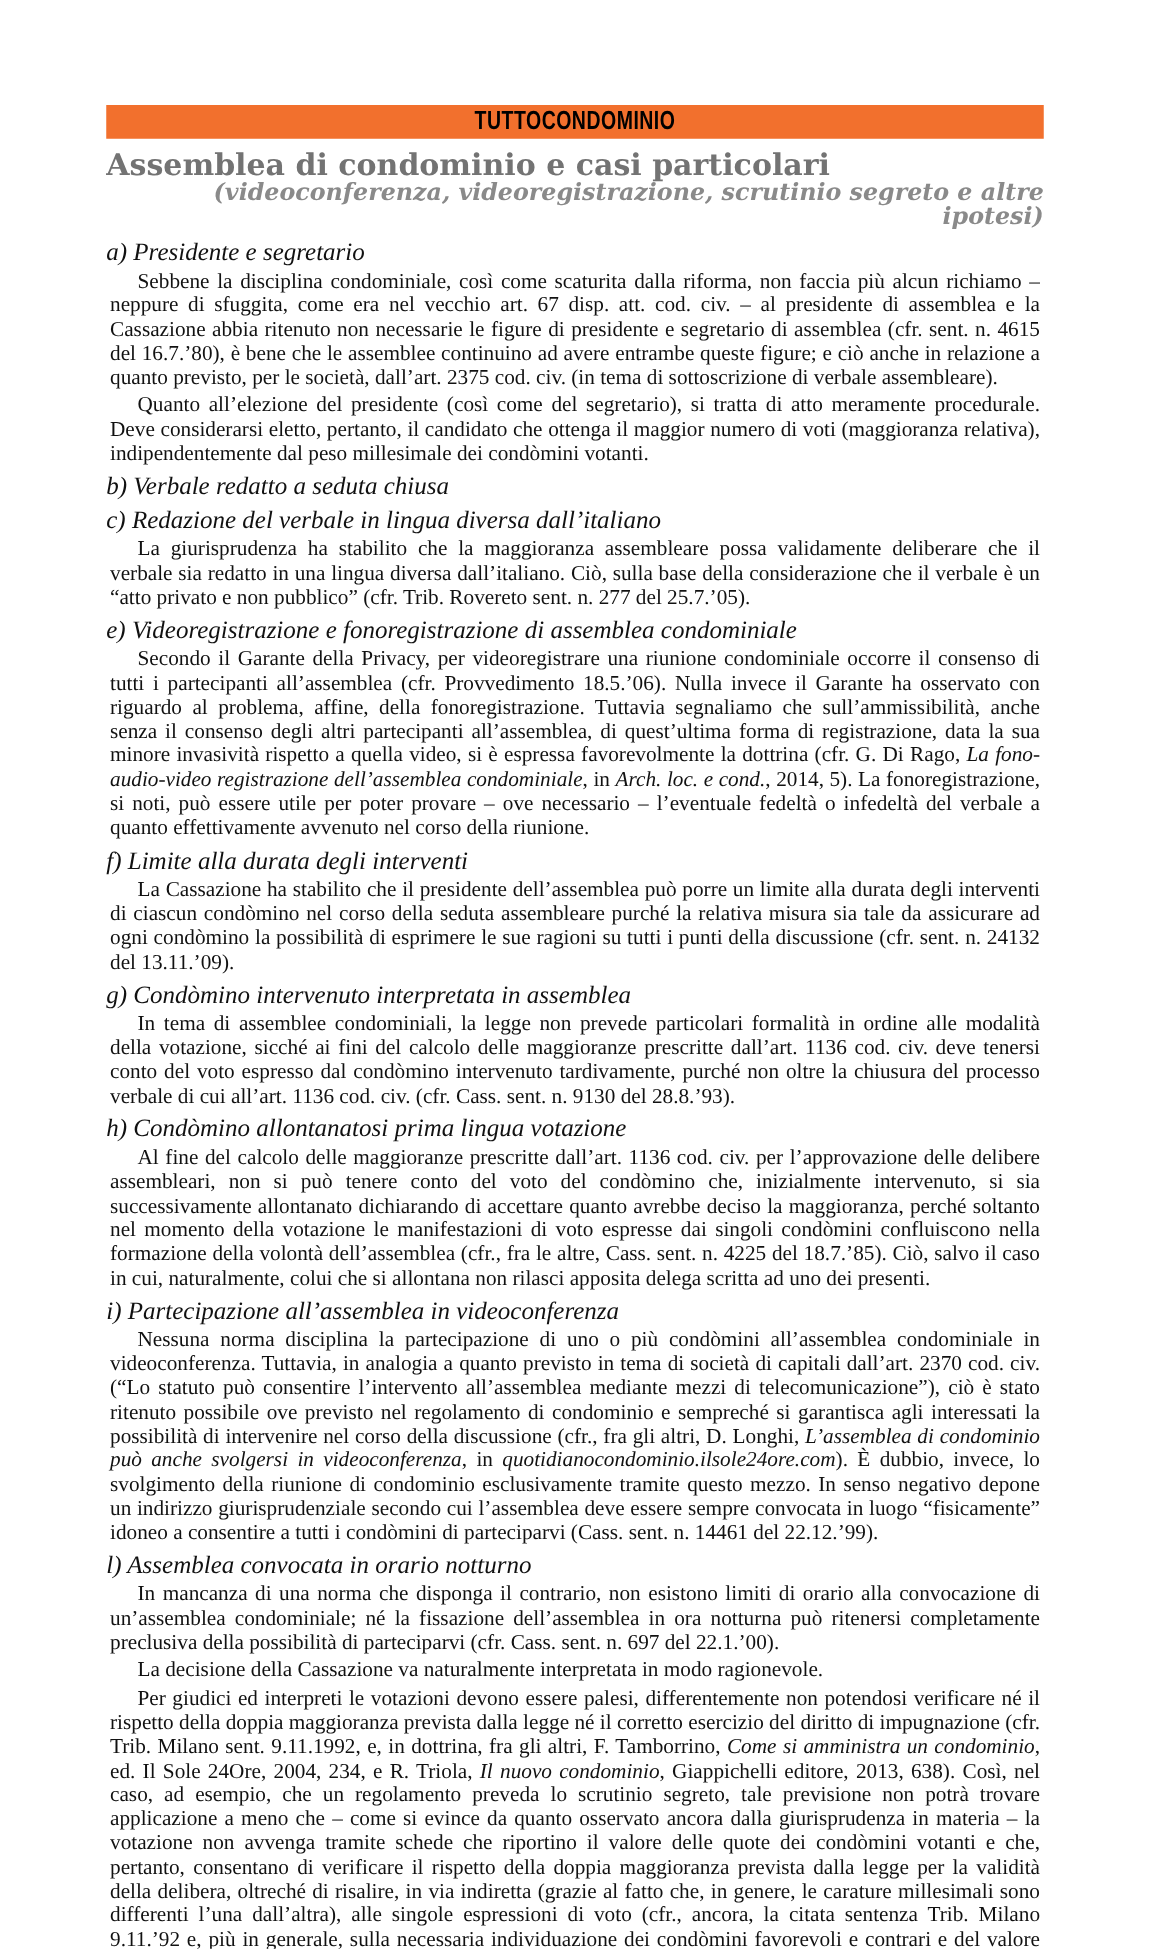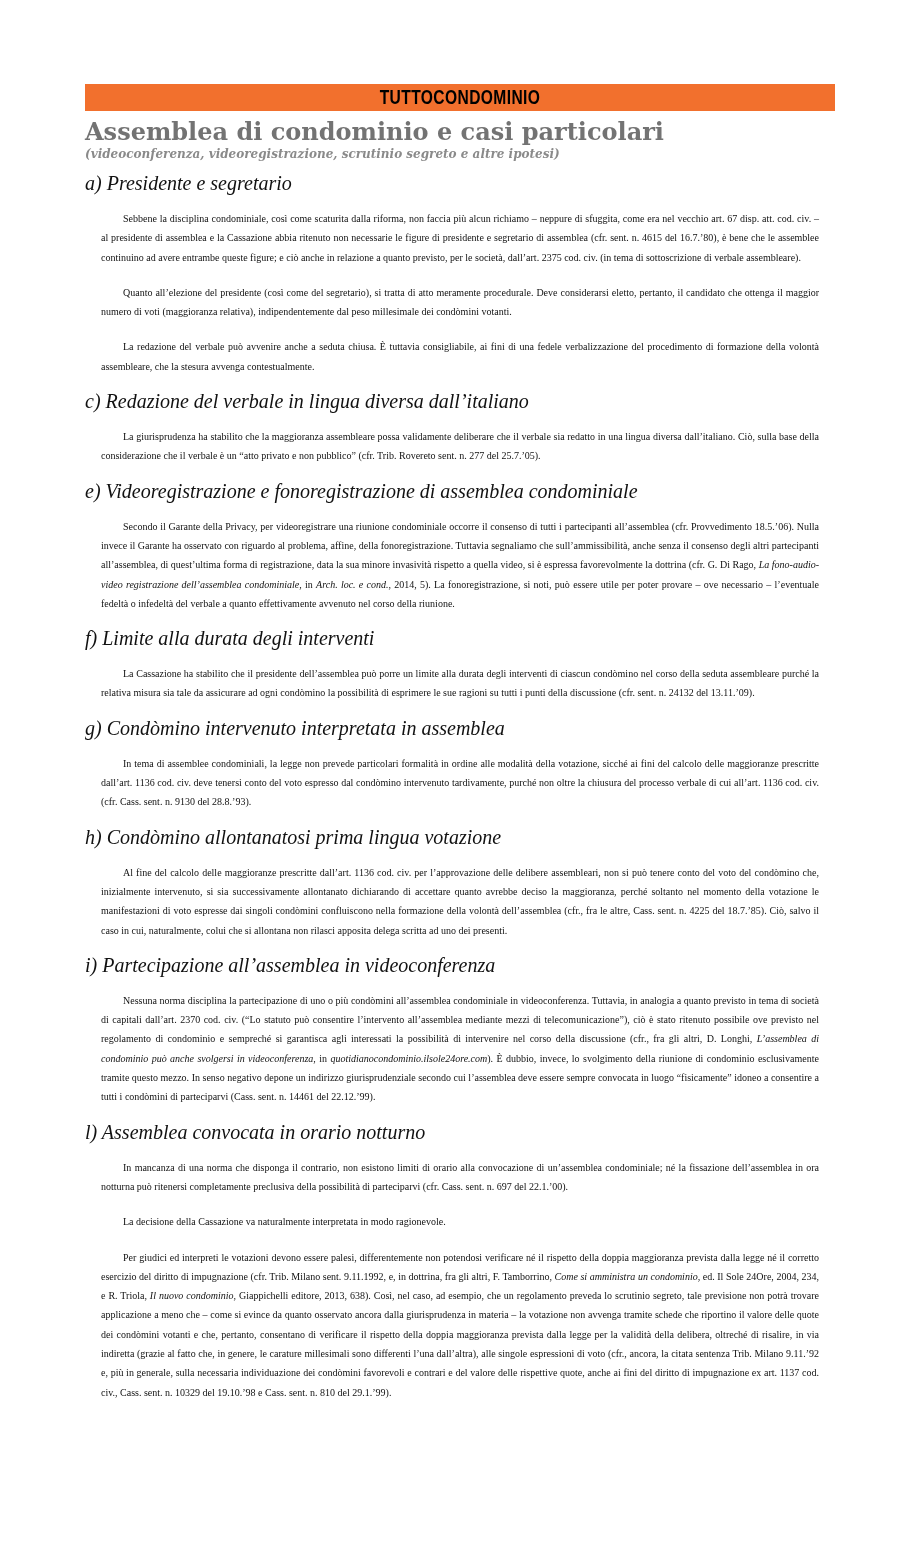--- a/index.html
+++ b/index.html
@@ -42,41 +42,41 @@
     margin: 0;
     text-align: left;
     font-family: "DejaVu Serif", serif;
     font-weight: 700;
     font-size: 24px;
     line-height: 27px;
     color: #737373;
   }
   .subtitle {
     margin: 0 0 10px 0;
-    text-align: left;
+    text-align: right;
     font-family: "DejaVu Serif", serif;
     font-style: italic;
-    font-size: 12px;
+    font-size: 19px;
     line-height: 19px;
     color: #8a8a8a;
   }
   .doc-section { margin: 0; }
   .section-heading {
     margin: 8px 0 1px 0;
     font-weight: normal;
     font-style: italic;
     font-size: 20px;
     line-height: 19px;
     color: #111111;
   }
   .doc-section p {
-    margin: 16px;
+    margin: 3px;
     text-indent: 22px;
     text-align: justify;
-    font-size: 10px;
+    font-size: 17px;
     line-height: 19.3px;
     color: #111111;
   }
   .doc-section p em { font-style: italic; }
 </style>
 </head>
 <body>
 
 <div class="page">
   <div class="content">
@@ -89,21 +89,21 @@
 
     <h2 class="subtitle">(videoconferenza, videoregistrazione, scrutinio segreto e altre ipotesi)</h2>
 
     <div id="sections-host">
         <section class="doc-section">
           <h3 class="section-heading"><span>a)</span> <span>Presidente e segretario</span></h3>
           <p><span>Sebbene la disciplina condominiale, così come scaturita dalla riforma, non faccia più alcun richiamo – neppure di sfuggita, come era nel vecchio art. 67 disp. att. cod. civ. – al presidente di assemblea e la Cassazione abbia ritenuto non necessarie le figure di presidente e segretario di assemblea (cfr. sent. n. 4615 del 16.7.’80), è bene che le assemblee continuino ad avere entrambe queste figure; e ciò anche in relazione a quanto previsto, per le società, dall’art. 2375 cod. civ. (in tema di sottoscrizione di verbale assembleare).</span></p>
           <p><span>Quanto all’elezione del presidente (così come del segretario), si tratta di atto meramente procedurale. Deve considerarsi eletto, pertanto, il candidato che ottenga il maggior numero di voti (maggioranza relativa), indipendentemente dal peso millesimale dei condòmini votanti.</span></p>
         </section>
         <section class="doc-section">
-          <p><span>La redazione del verbale può avvenire anche a seduta chiusa. È tuttavia consigliabile, ai fini di una fedele verbalizzazione del procedimento di formazione della volontà assembleare, che la stesura avvenga contestualmente.</span></p>
+          <h3 class="section-heading"><span>b)</span> <span>Verbale redatto a seduta chiusa</span></h3>
         </section>
         <section class="doc-section">
           <h3 class="section-heading"><span>c)</span> <span>Redazione del verbale in lingua diversa dall’italiano</span></h3>
           <p><span>La giurisprudenza ha stabilito che la maggioranza assembleare possa validamente deliberare che il verbale sia redatto in una lingua diversa dall’italiano. Ciò, sulla base della considerazione che il verbale è un “atto privato e non pubblico” (cfr. Trib. Rovereto sent. n. 277 del 25.7.’05).</span></p>
         </section>
         <section class="doc-section">
         </section>
         <section class="doc-section">
           <h3 class="section-heading"><span>e)</span> <span>Videoregistrazione e fonoregistrazione di assemblea condominiale</span></h3>
           <p><span>Secondo il Garante della Privacy, per videoregistrare una riunione condominiale occorre il consenso di tutti i partecipanti all’assemblea (cfr. Provvedimento 18.5.’06). Nulla invece il Garante ha osservato con riguardo al problema, affine, della fonoregistrazione. Tuttavia segnaliamo che sull’ammissibilità, anche senza il consenso degli altri partecipanti all’assemblea, di quest’ultima forma di registrazione, data la sua minore invasività rispetto a quella video, si è espressa favorevolmente la dottrina (cfr. G. Di Rago, </span><em>La fono-audio-video registrazione dell’assemblea condominiale</em><span>, in </span><em>Arch. loc. e cond.</em><span>, 2014, 5). La fonoregistrazione, si noti, può essere utile per poter provare – ove necessario – l’eventuale fedeltà o infedeltà del verbale a quanto effettivamente avvenuto nel corso della riunione.</span></p>

